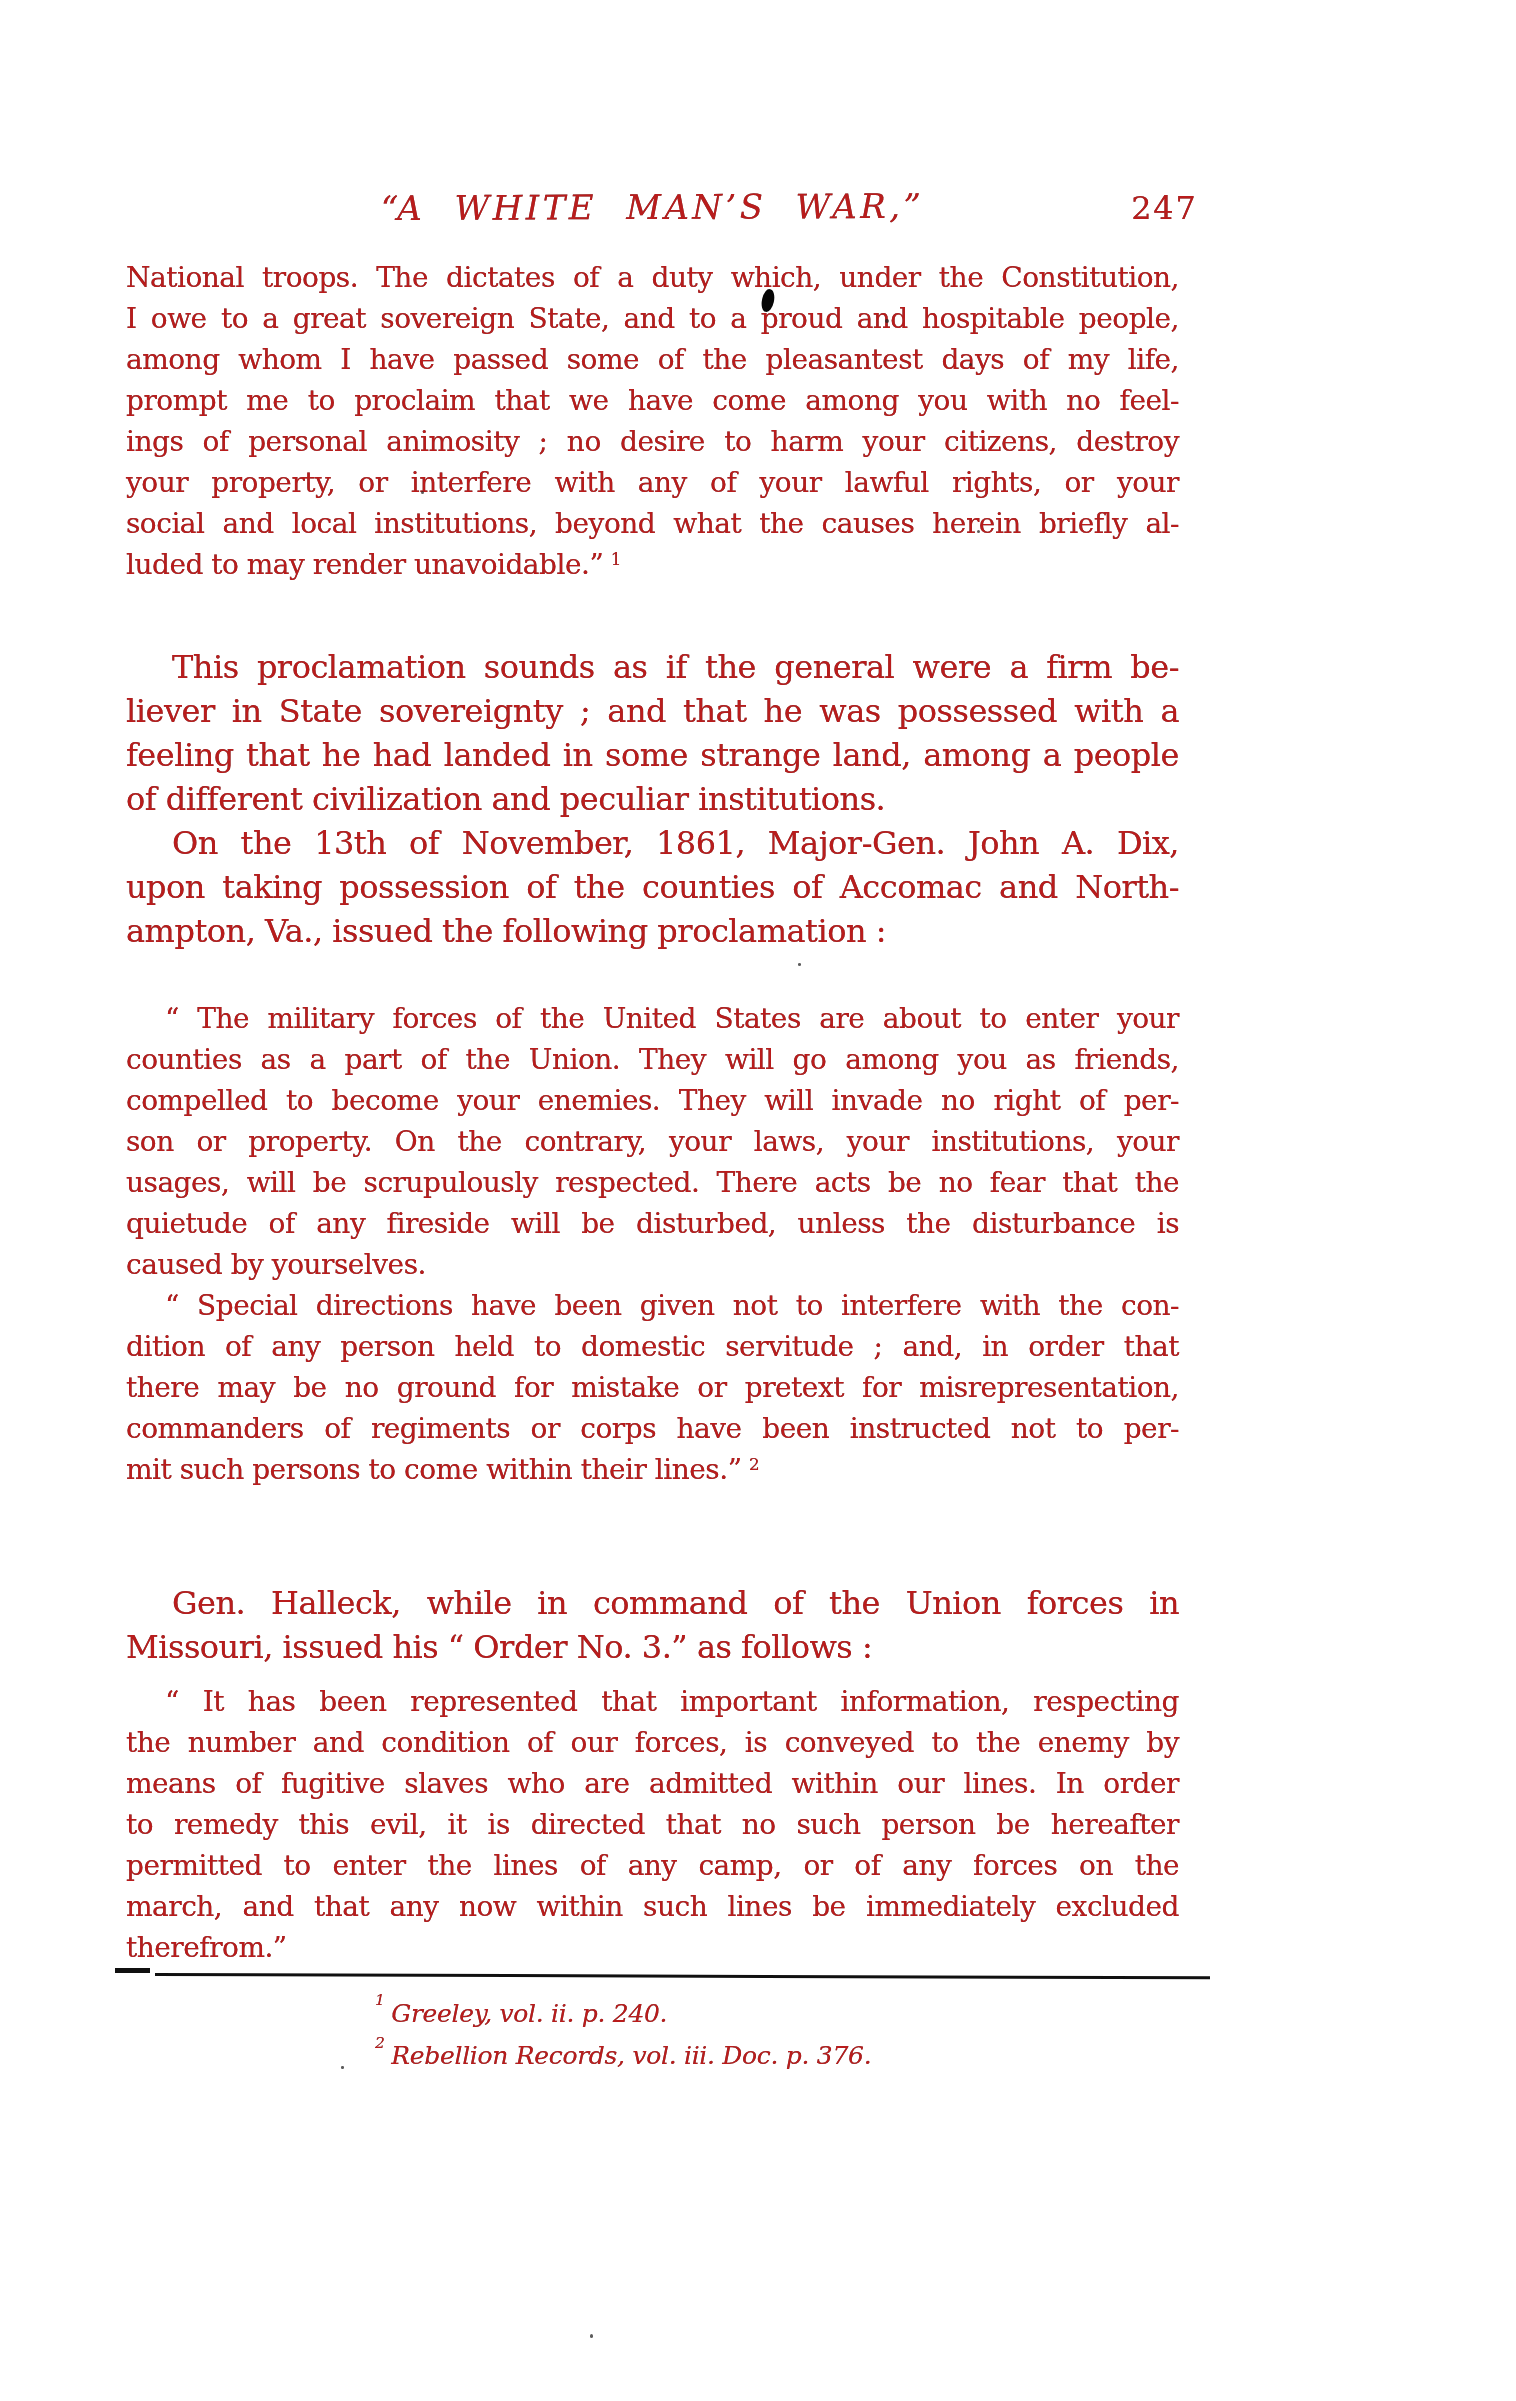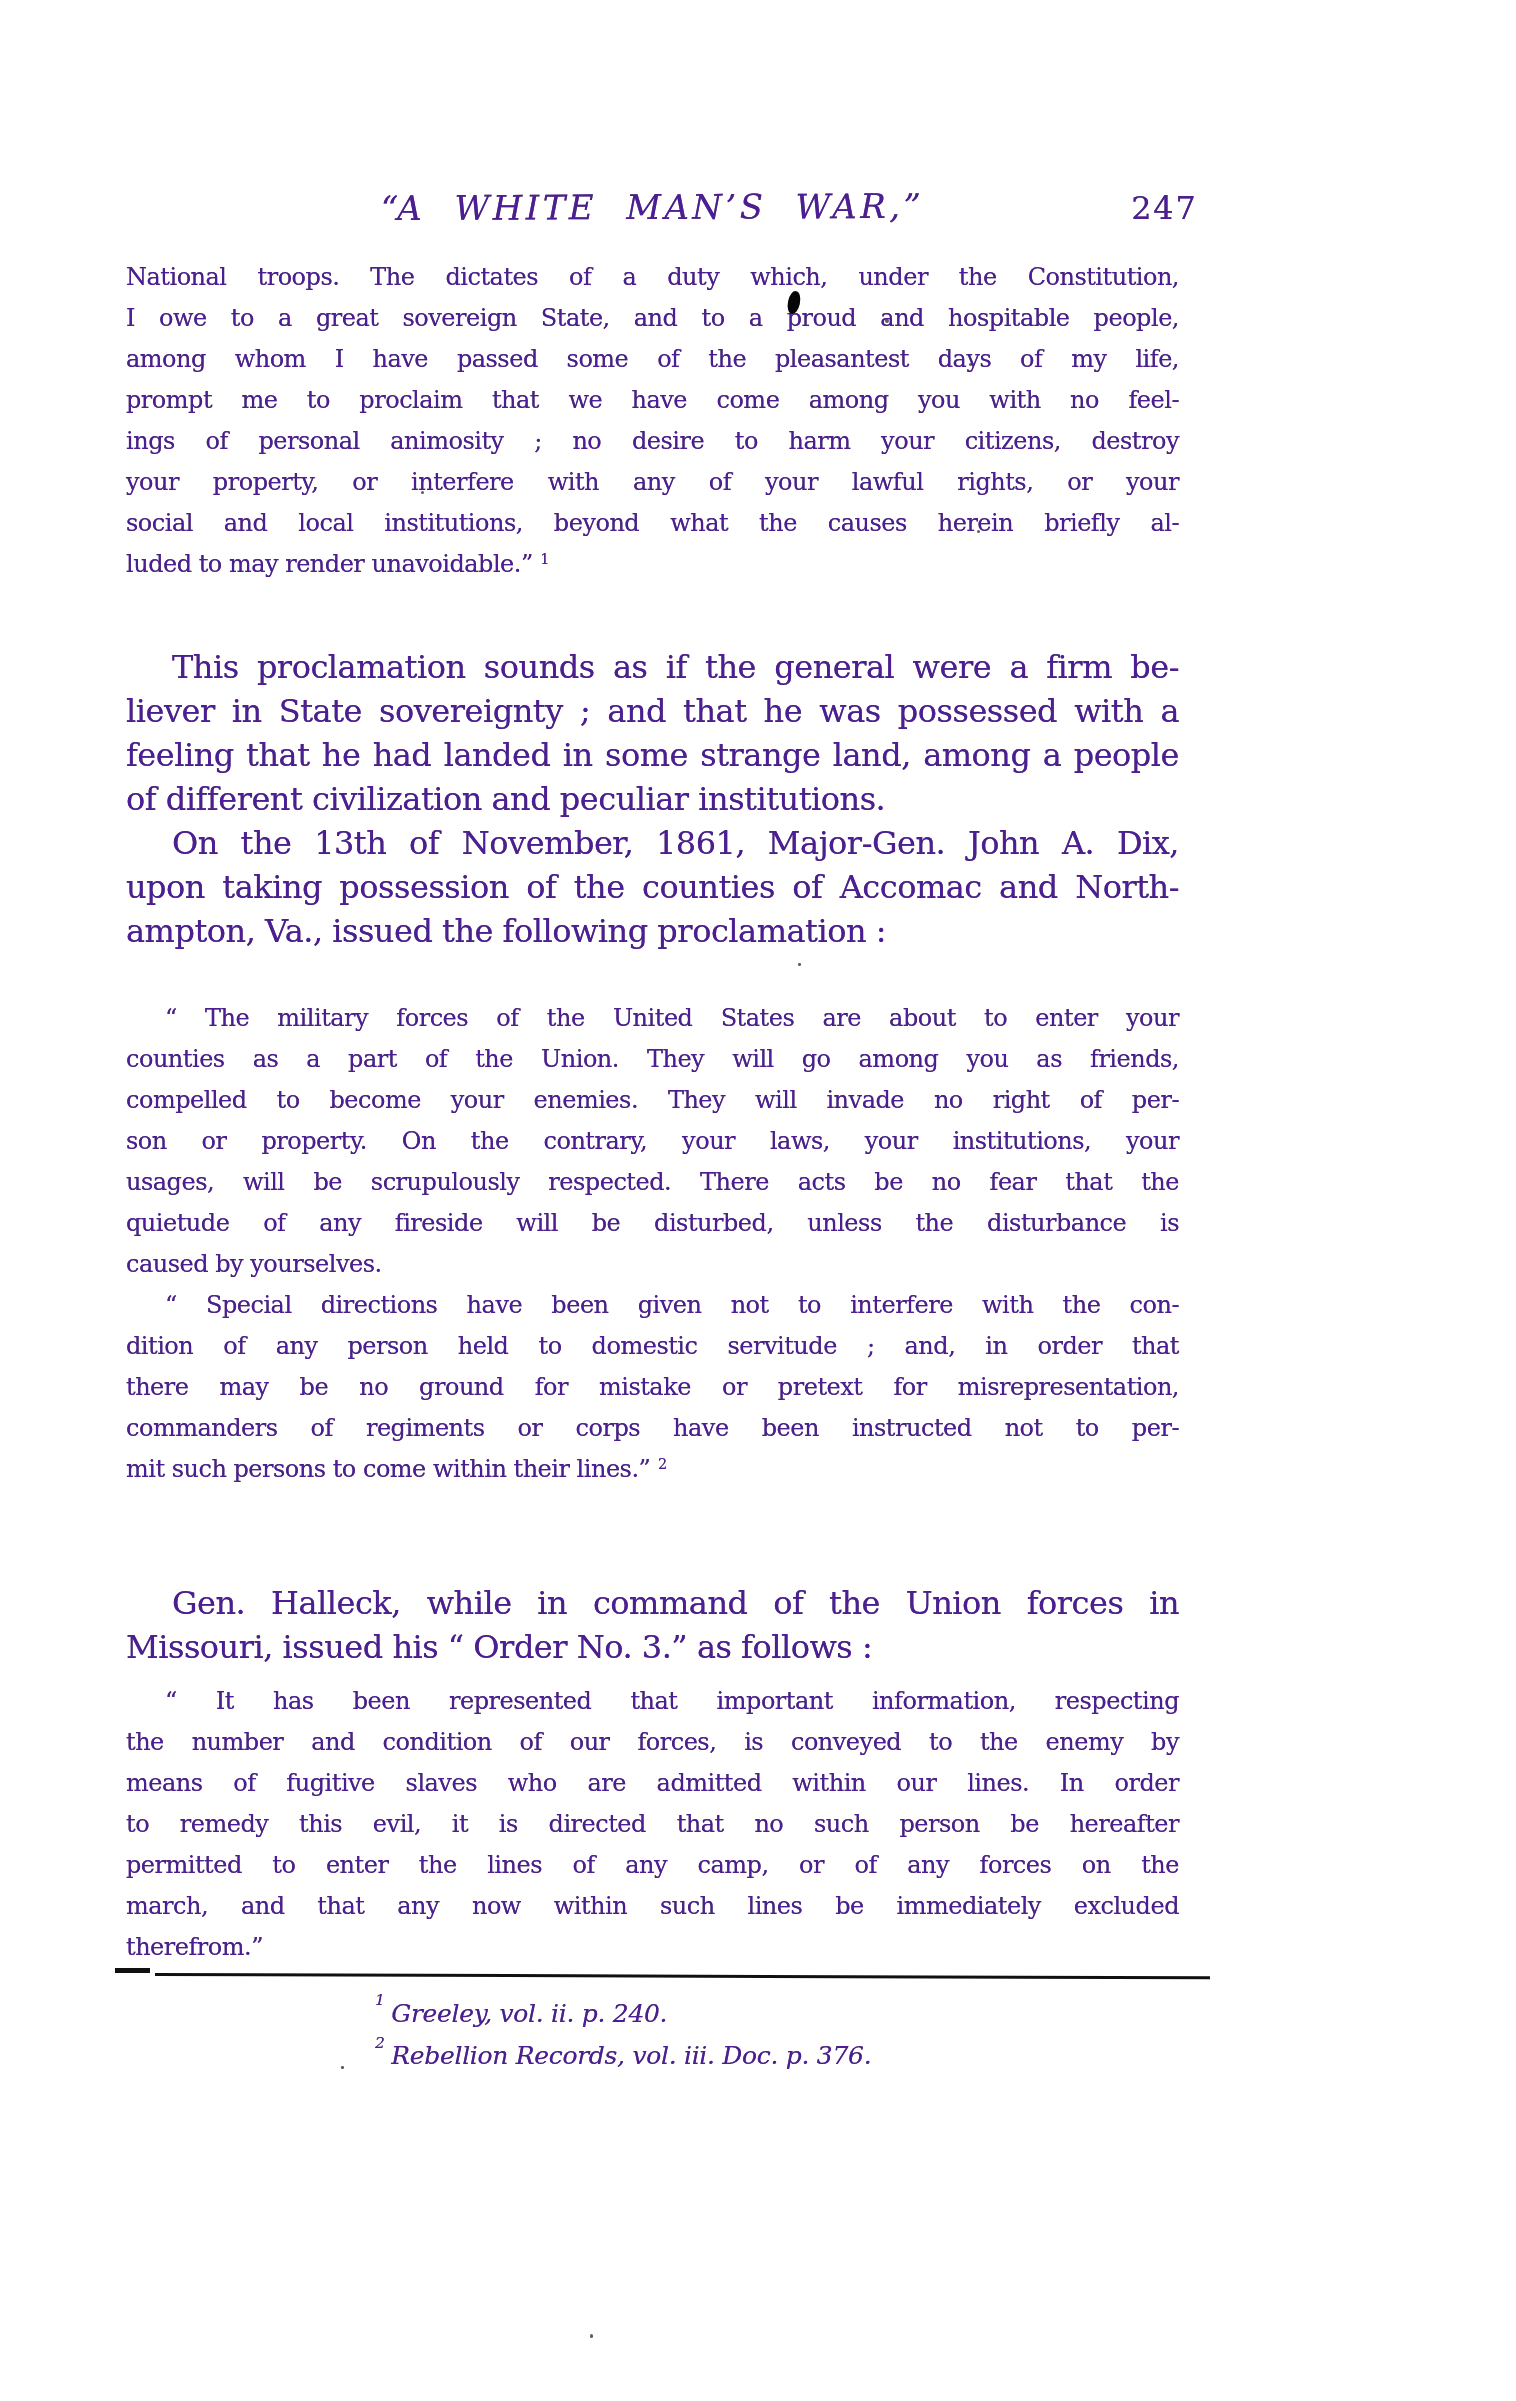--- a/index.html
+++ b/index.html
@@ -2,38 +2,38 @@
 <html style="font-size:13.5px"><head>
 <meta charset="utf-8">
 <style>
   html,body{margin:0;padding:0;background:#e9e9e9;}
   .page{
     position:relative;
     width:1517px;height:2401px;
     background:#ffffff;
     overflow:hidden;
     font-family:"DejaVu Serif","Liberation Serif",serif;
-    color:#4c1d95;
+    color:#b91c1c;
     text-shadow:0 0 0.4px rgba(20,20,20,0.65);
   }
   
   .running-head{position:absolute;top:187px;left:126px;width:1053px;height:44px;}
   .running-title{
     text-align:center;
     font-style:italic;
     font-size:34px;
     letter-spacing:3.4px;
     word-spacing:15px;
     transform:rotate(-0.25deg);
   }
   .folio{position:absolute;right:-18.5px;top:1.7px;font-size:32px;letter-spacing:1.7px;font-style:normal;}
 
   
   .block{position:absolute;left:126px;width:1053px;}
-  .q{font-size:24px;line-height:41px;}
+  .q{font-size:28px;line-height:41px;}
   .b{font-size:32px;line-height:44px;}
   .ln{letter-spacing:-0.5px;white-space:nowrap;}
   .jl{text-align:justify;text-align-last:justify;}
   .ll{text-align:right;text-align-last:left;}
   .ind-b{padding-left:46px;}
   .ind-q{padding-left:39px;}
 
   sup.fnref{
     font-size:0.60em;
     vertical-align:baseline;

